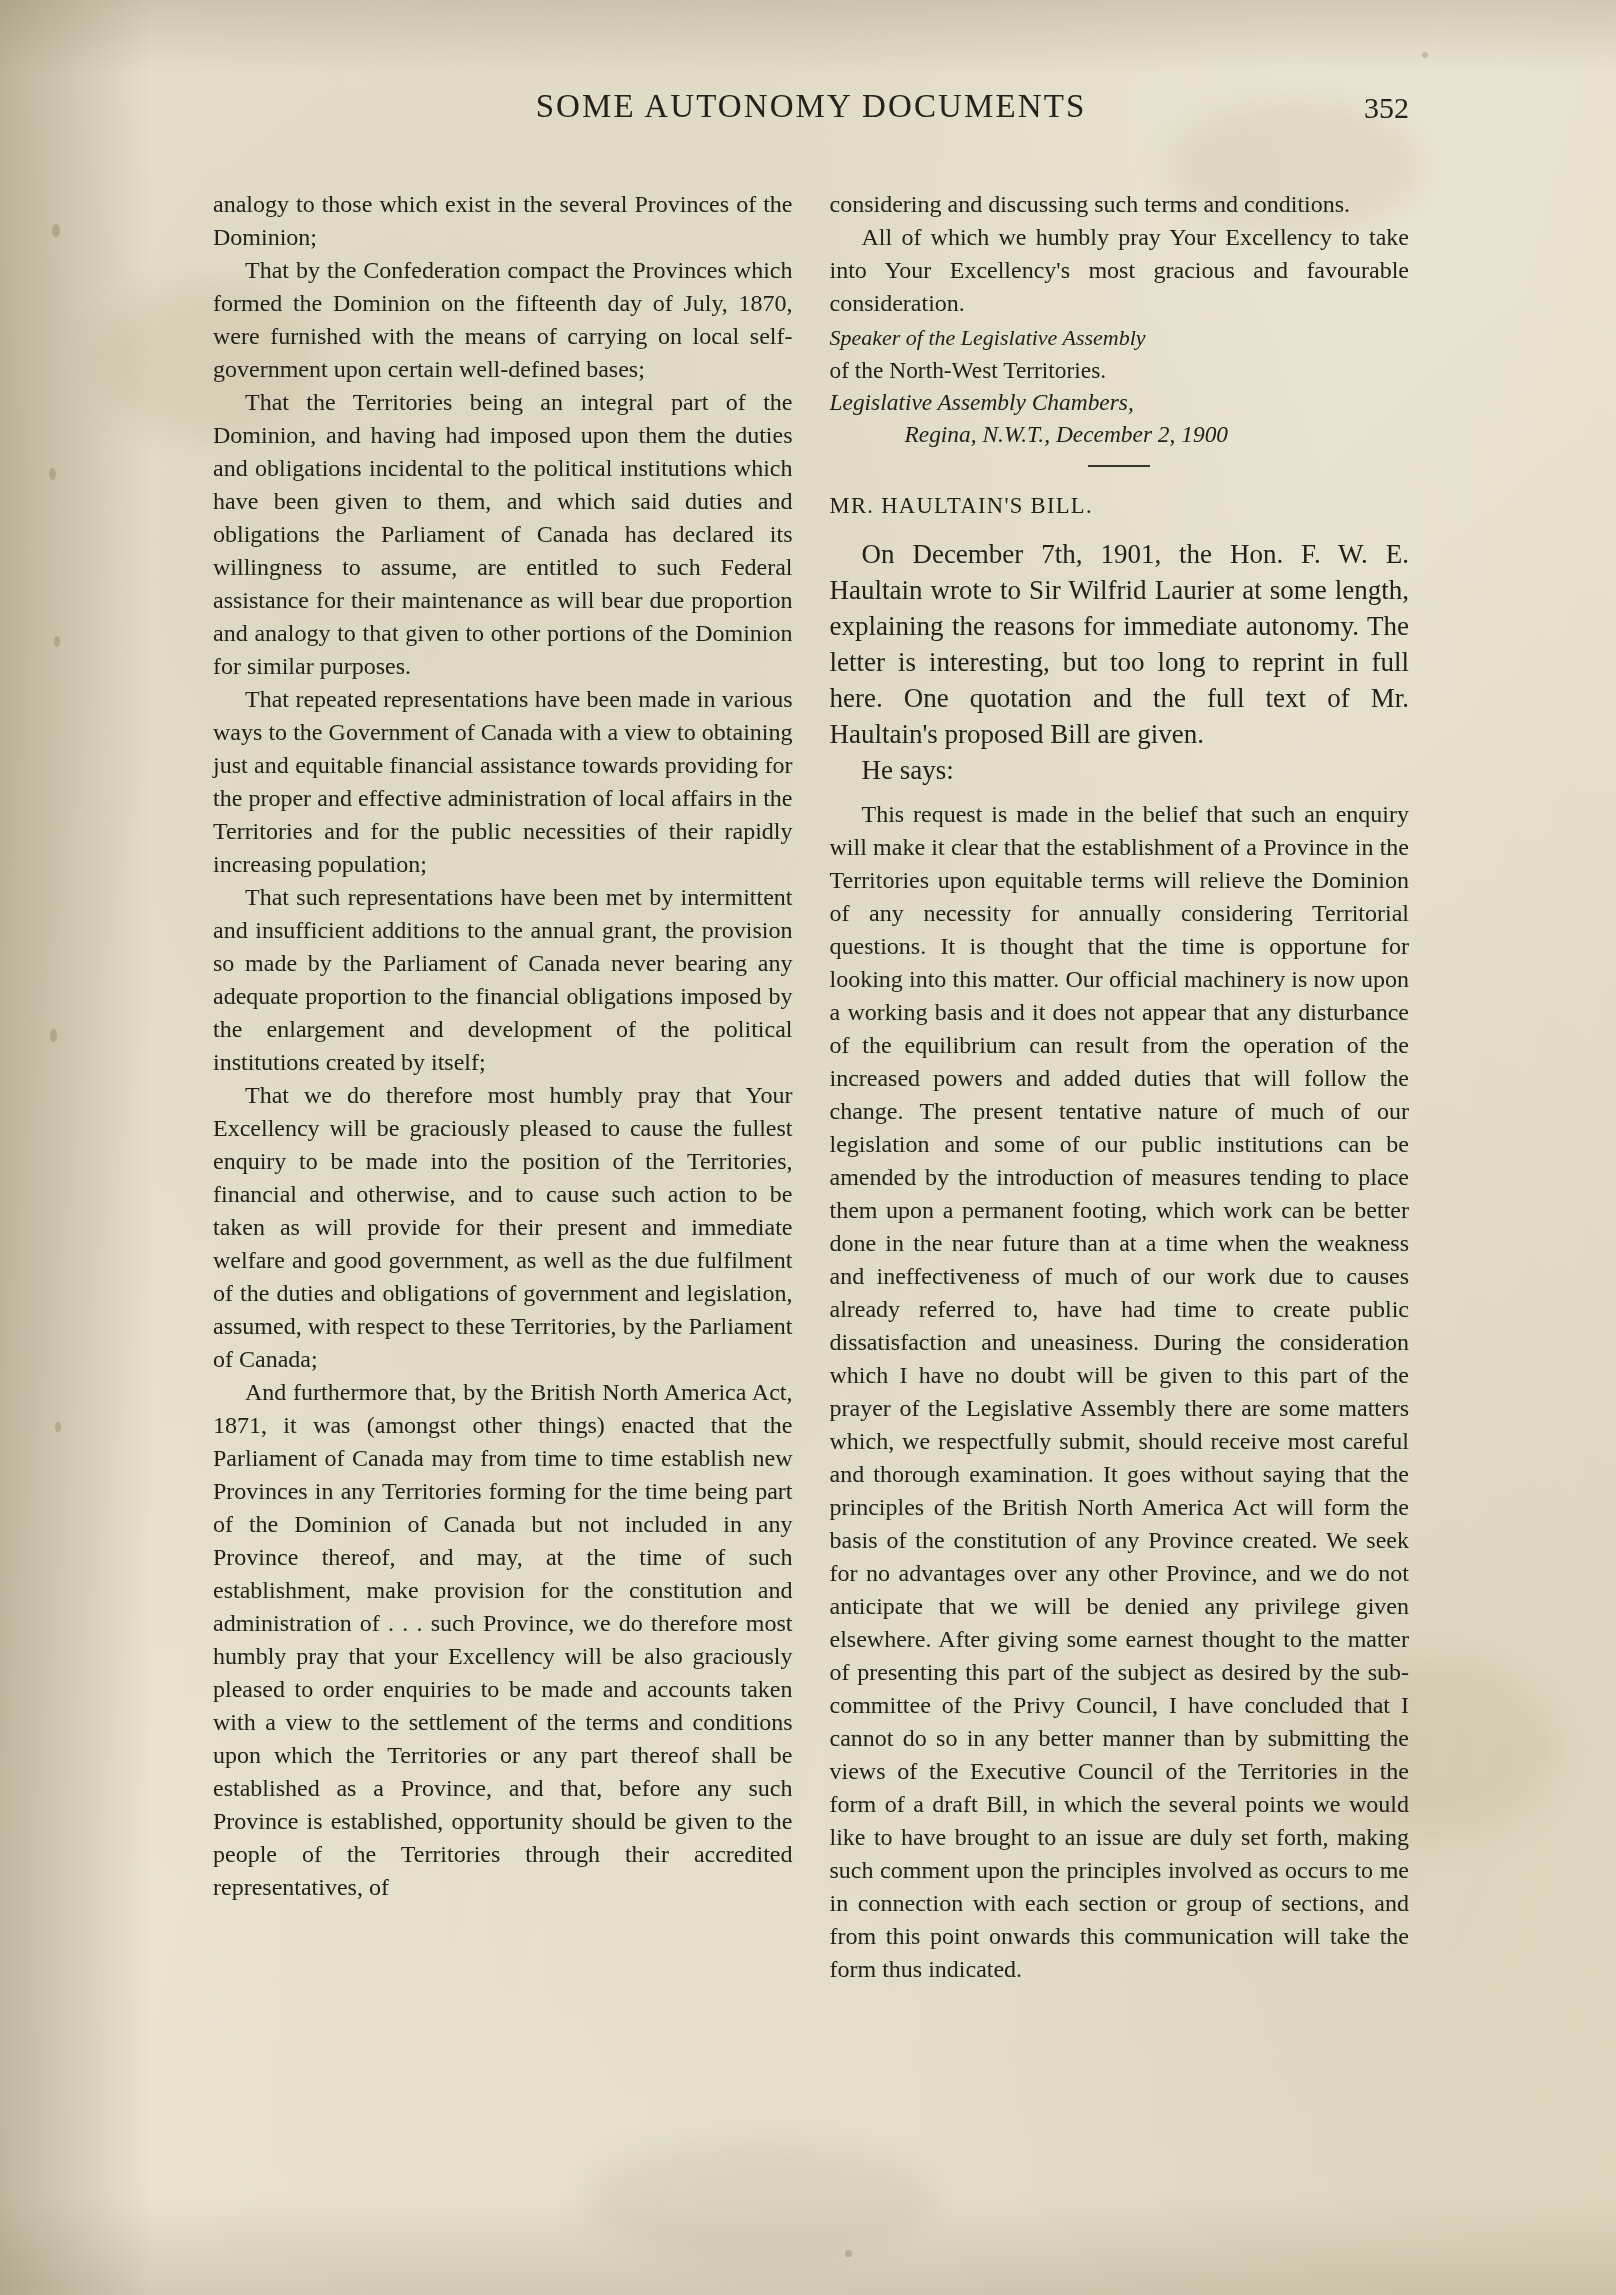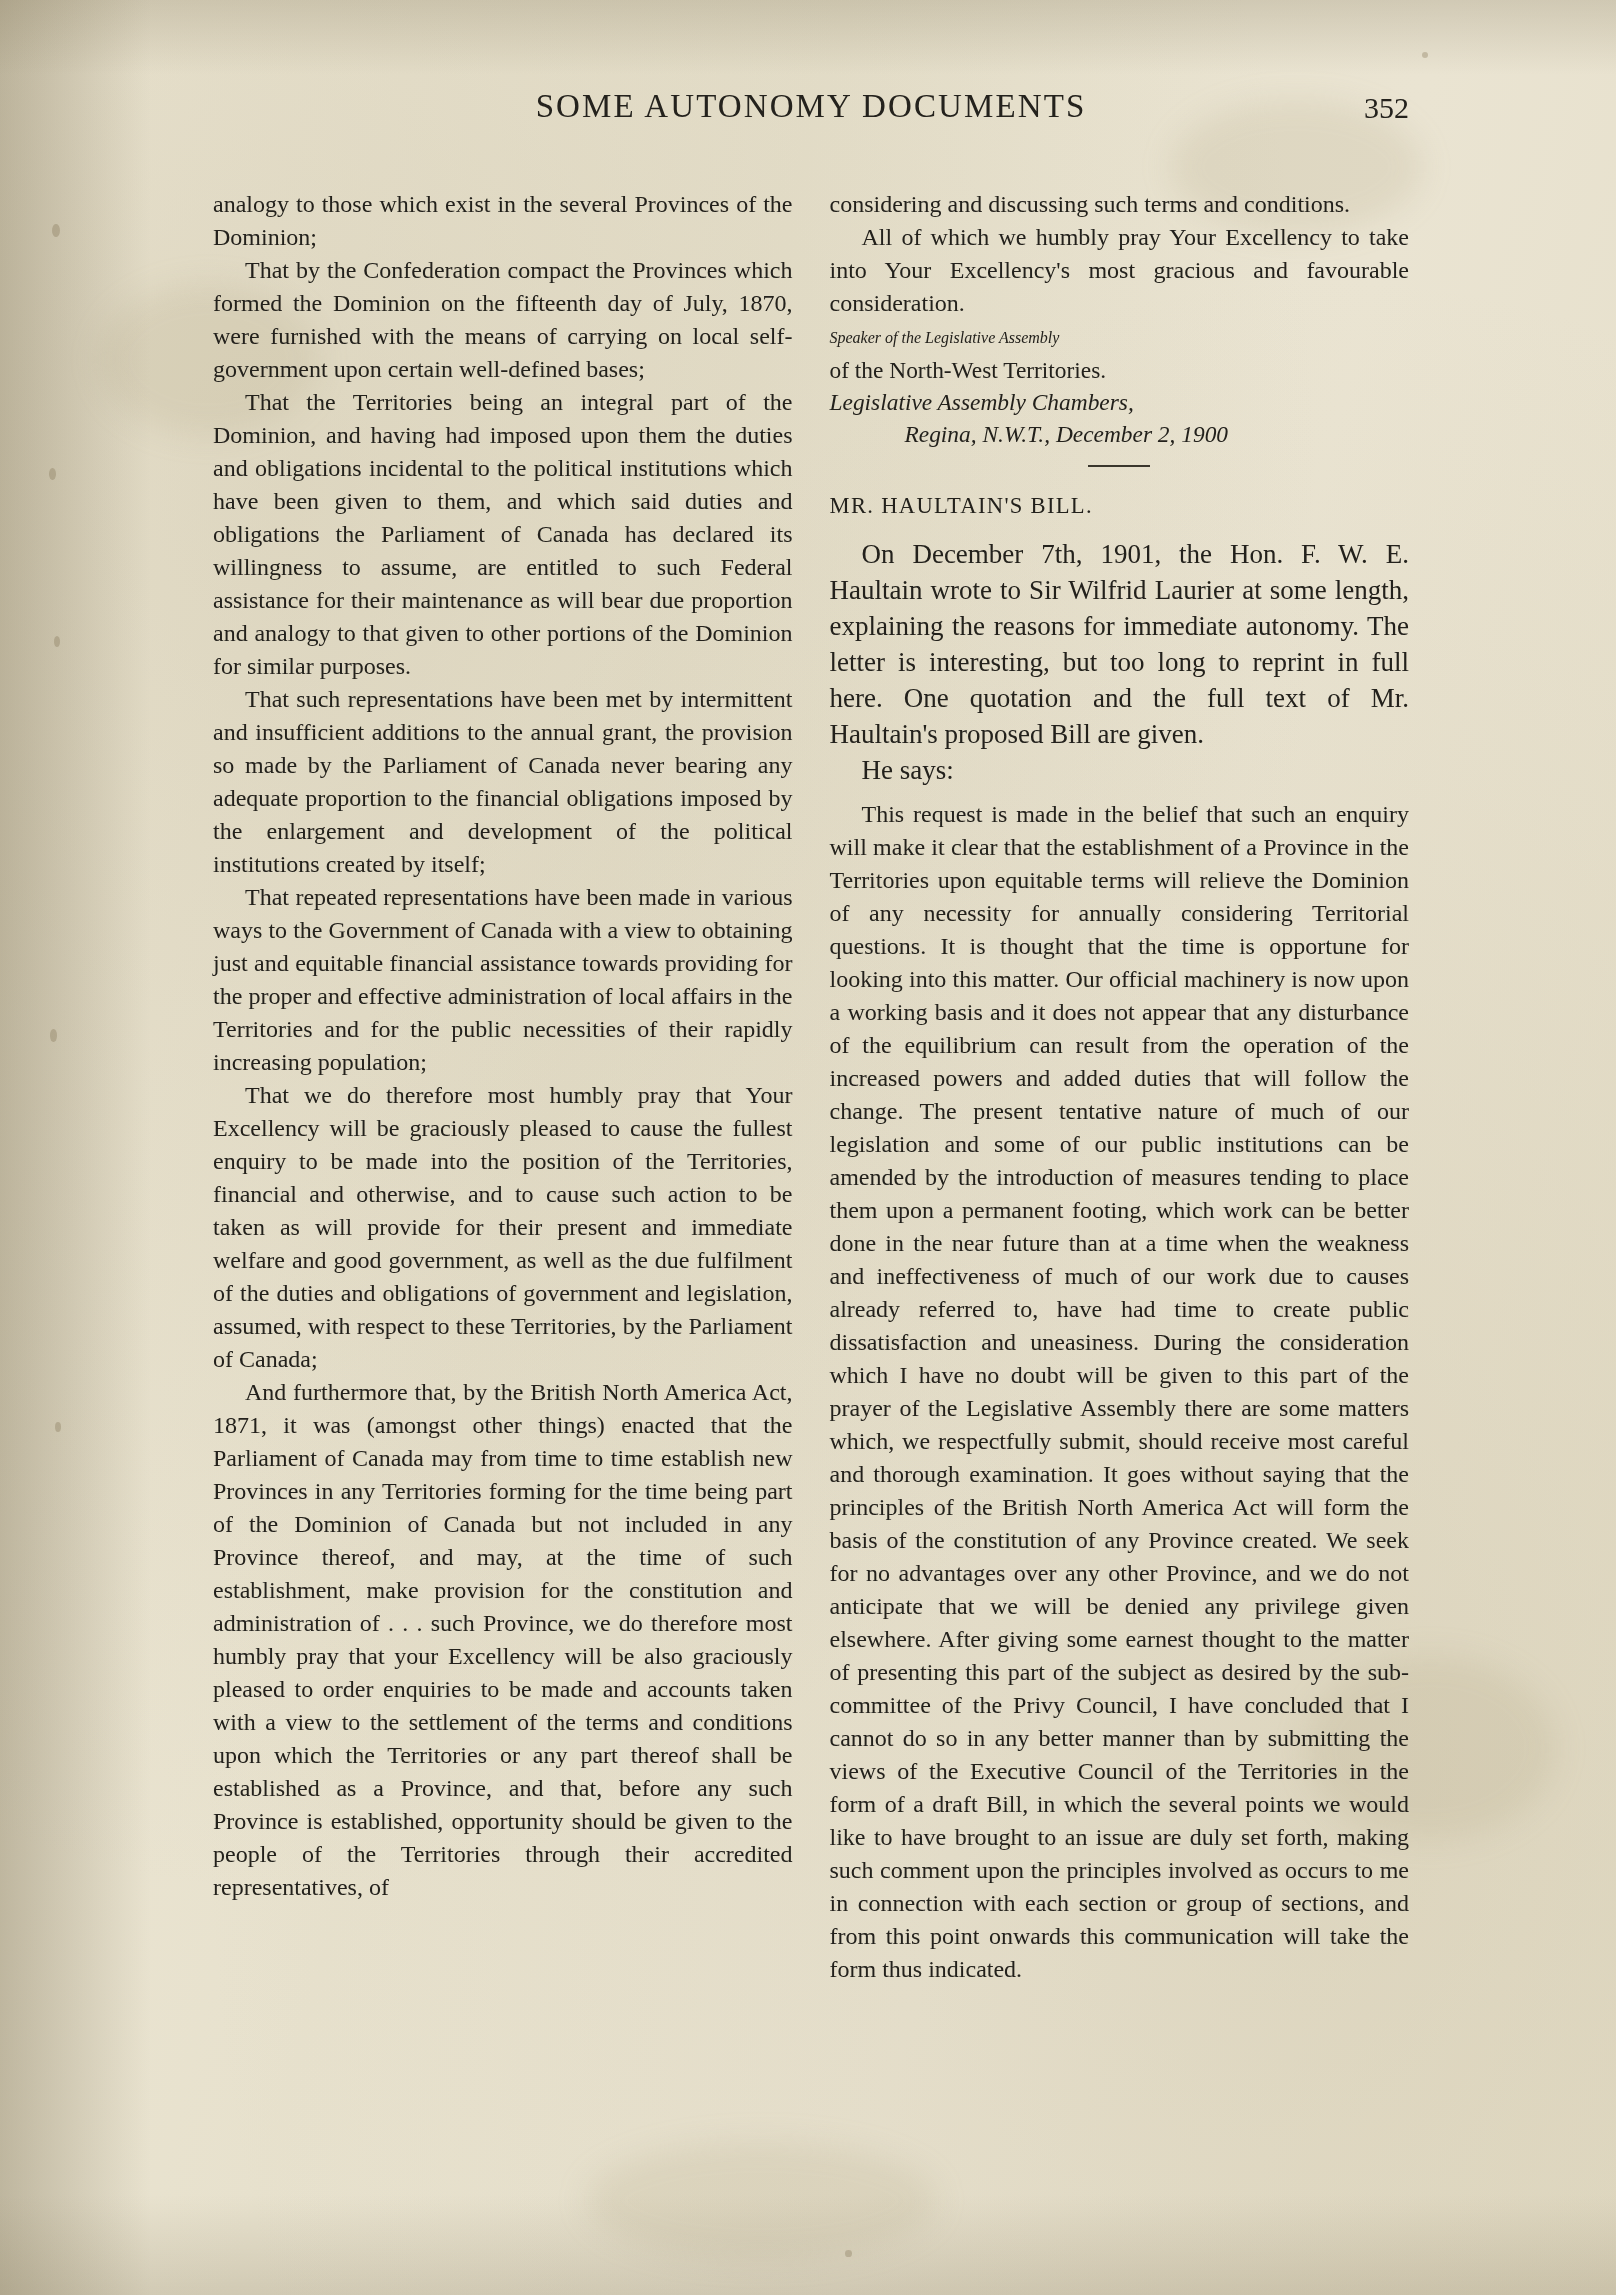--- a/index.html
+++ b/index.html
@@ -99,21 +99,21 @@
     text-align-last: left;
     hyphens: none;
     text-indent: 32px;
     color: #23211c;
   }
   p.noindent { text-indent: 0; }
 
   .sig {
     text-align: right;
     font-style: italic;
-    font-size: 16px;
+    font-size: 22px;
     line-height: 32px;
     text-indent: 0;
     margin-top: 1.7px;
   }
   .sig2 {
     text-align: left;
     font-size: 23.4px;
     line-height: 32px;
     text-indent: 0;
     padding-right: 18.4px;
@@ -184,22 +184,22 @@
       <div class="head-title">SOME AUTONOMY DOCUMENTS</div>
       <div class="head-folio">352</div>
     </header>
 
     <div class="columns">
 
       <div class="col">
         <p class="noindent">analogy to those which exist in the several Provinces of the Dominion;</p>
         <p>That by the Confederation compact the Provinces which formed the Dominion on the fifteenth day of July, 1870, were furnished with the means of carrying on local self-government upon certain well-defined bases;</p>
         <p>That the Territories being an integral part of the Dominion, and having had imposed upon them the duties and obligations incidental to the political institutions which have been given to them, and which said duties and obligations the Parliament of Canada has declared its willingness to assume, are entitled to such Federal assistance for their maintenance as will bear due proportion and analogy to that given to other portions of the Dominion for similar purposes.</p>
+        <p>That repeated representations have been made in various ways to the Government of Canada with a view to obtaining just and equitable financial assistance towards providing for the proper and effective administration of local affairs in the Territories and for the public necessities of their rapidly increasing population;</p>
         <p>That such representations have been met by intermittent and insufficient additions to the annual grant, the provision so made by the Parliament of Canada never bearing any adequate proportion to the financial obligations imposed by the enlargement and development of the political institutions created by itself;</p>
-        <p>That repeated representations have been made in various ways to the Government of Canada with a view to obtaining just and equitable financial assistance towards providing for the proper and effective administration of local affairs in the Territories and for the public necessities of their rapidly increasing population;</p>
         <p>That we do therefore most humbly pray that Your Excellency will be graciously pleased to cause the fullest enquiry to be made into the position of the Territories, financial and otherwise, and to cause such action to be taken as will provide for their present and immediate welfare and good government, as well as the due fulfilment of the duties and obligations of government and legislation, assumed, with respect to these Territories, by the Parliament of Canada;</p>
         <p>And furthermore that, by the British North America Act, 1871, it was (amongst other things) enacted that the Parliament of Canada may from time to time establish new Provinces in any Territories forming for the time being part of the Dominion of Canada but not included in any Province thereof, and may, at the time of such establishment, make provision for the constitution and administration of  . . .  such Province, we do therefore most humbly pray that your Excellency will be also graciously pleased to order enquiries to be made and accounts taken with a view to the settlement of the terms and conditions upon which the Territories or any part thereof shall be established as a Province, and that, before any such Province is established, opportunity should be given to the people of the Territories through their accredited representatives, of</p>
       </div>
 
       <div class="col">
         <p class="noindent">considering and discussing such terms and conditions.</p>
         <p>All of which we humbly pray Your Excellency to take into Your Excellency's most gracious and favourable consideration.</p>
 
         <p class="sig">Speaker of the Legislative Assembly</p>
         <p class="sig2">of the North-West Territories.</p>

